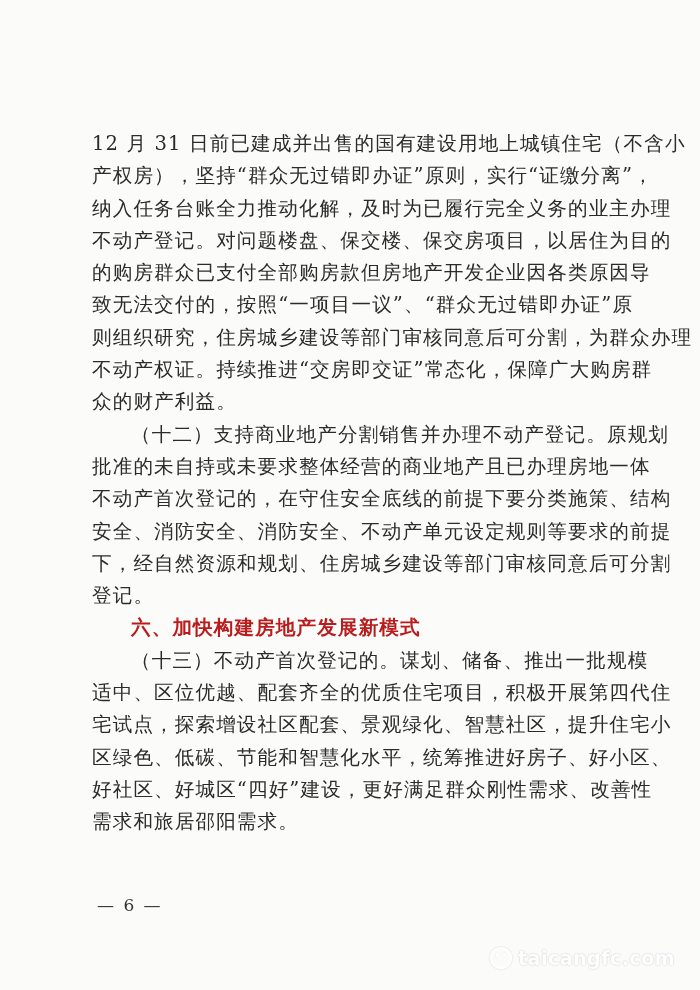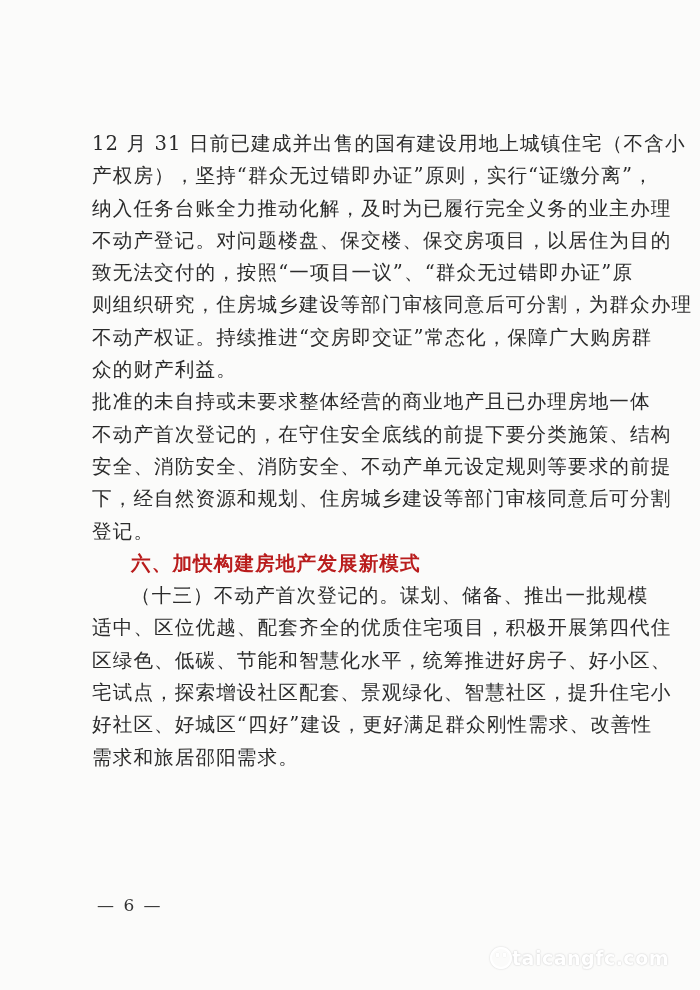--- a/index.html
+++ b/index.html
@@ -42,21 +42,21 @@
     letter-spacing: 2px;
   }
   .watermark {
     position: absolute;
     left: 490px; top: 947px;
     font-family: "DejaVu Sans", "Liberation Sans", sans-serif;
     font-weight: bold;
     font-size: 19px;
     color: #ffffff;
     text-shadow: 0 0 2px #cfcfcf, 0 0 1px #d8d8d8;
-    display: flex; align-items: center; 
+    display: flex; align-items: center; gap: 6px;
     letter-spacing: 0.5px;
   }
   .smile {
     width: 18px; height: 18px; border-radius: 50%;
     border: 2px solid #fff;
     box-shadow: 0 0 2px #cfcfcf;
     position: relative;
   }
   .smile:before, .smile:after {
     content: ""; position: absolute; top: 4px; width: 3px; height: 4px; background: #fff;
@@ -68,41 +68,43 @@
 </head>
 <body>
 
 <div class="page">
 
   <div>
     <div class="line">12 月 31 日前已建成并出售的国有建设用地上城镇住宅（不含小</div>
     <div class="line">产权房），坚持“群众无过错即办证”原则，实行“证缴分离”，</div>
     <div class="line">纳入任务台账全力推动化解，及时为已履行完全义务的业主办理</div>
     <div class="line">不动产登记。对问题楼盘、保交楼、保交房项目，以居住为目的</div>
+    <div class="line">的购房群众已支付全部购房款但房地产开发企业因各类原因导</div>
     <div class="line">致无法交付的，按照“一项目一议”、“群众无过错即办证”原</div>
     <div class="line">则组织研究，住房城乡建设等部门审核同意后可分割，为群众办理</div>
     <div class="line">不动产权证。持续推进“交房即交证”常态化，保障广大购房群</div>
     <div class="line last">众的财产利益。</div>
   </div>
 
   <div>
+    <div class="line indent">（十二）支持商业地产分割销售并办理不动产登记。原规划</div>
     <div class="line">批准的未自持或未要求整体经营的商业地产且已办理房地一体</div>
     <div class="line">不动产首次登记的，在守住安全底线的前提下要分类施策、结构</div>
     <div class="line">安全、消防安全、消防安全、不动产单元设定规则等要求的前提</div>
     <div class="line">下，经自然资源和规划、住房城乡建设等部门审核同意后可分割</div>
     <div class="line last">登记。</div>
   </div>
 
   <div class="line heading">六、加快构建房地产发展新模式</div>
 
   <div>
     <div class="line indent">（十三）不动产首次登记的。谋划、储备、推出一批规模</div>
     <div class="line">适中、区位优越、配套齐全的优质住宅项目，积极开展第四代住</div>
+    <div class="line">宅试点，探索增设社区配套、景观绿化、智慧社区，提升住宅小</div>
     <div class="line">区绿色、低碳、节能和智慧化水平，统筹推进好房子、好小区、</div>
-    <div class="line">宅试点，探索增设社区配套、景观绿化、智慧社区，提升住宅小</div>
     <div class="line">好社区、好城区“四好”建设，更好满足群众刚性需求、改善性</div>
     <div class="line last">需求和旅居邵阳需求。</div>
   </div>
 </div>
 
 <div class="page-number">— 6 —</div>
 
 <div class="watermark">
   <span class="smile"></span>
   <span>taicangfc.com</span>

